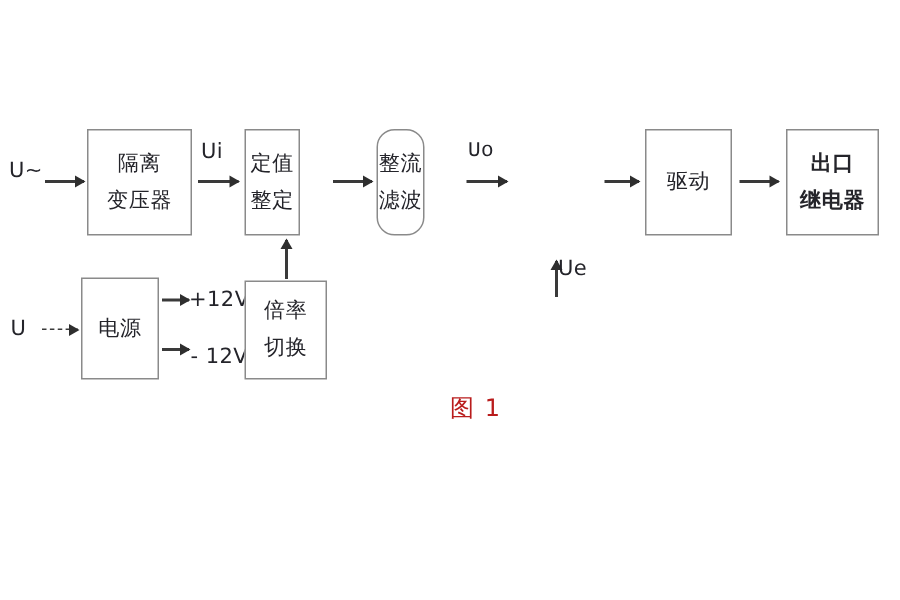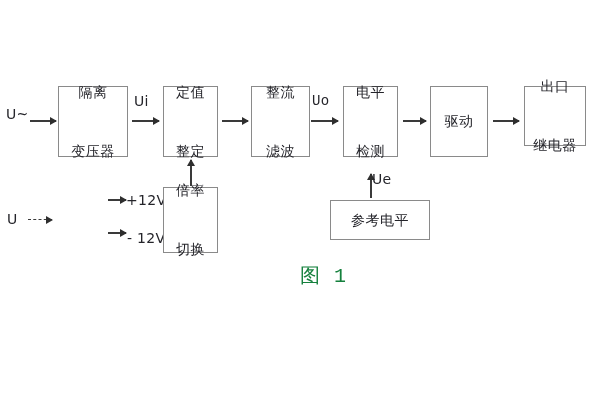--- a/index.html
+++ b/index.html
@@ -24,36 +24,35 @@
     flex-direction: column;
     align-items: center;
     justify-content: center;
     color: #24242a;
     font-size: 14px;
     line-height: 1.05;
   }
   .box .ln {
     display: block;
     letter-spacing: 0.5px;
-    margin: 22px 0;
+    margin: 5px 0;
   }
   .box.single .ln { margin: 0; }
   .lbl {
     position: absolute;
     color: #24242a;
     font-size: 14px;
     white-space: nowrap;
     letter-spacing: 0.3px;
   }
   .caption {
     position: absolute;
-    color: #15803d;
-    font-size: 20px;
+    color: #b91c1c;
+    font-size: 16px;
     letter-spacing: 1px;
-    font-family: Liberation Mono, monospace;
   }
   
   .arrow-h {
     position: absolute;
     height: 1.5px;
     background: #3a3a3a;
   }
   .arrow-h::after {
     content: "";
     position: absolute;
@@ -100,72 +99,68 @@
   <div class="arrow-h" style="left:30px; top:120px; width:26px;"></div>
 
   <div class="box" style="left:58px; top:86px; width:70px; height:71px;">
     <span class="ln">隔离</span>
     <span class="ln">变压器</span>
   </div>
 
   <div class="lbl" style="left:134px; top:93px;">Ui</div>
   <div class="arrow-h" style="left:132px; top:120px; width:27px;"></div>
 
-  <div class="box" style="left:163px; top:86px; width:55px; height:71px;text-align:center;">
+  <div class="box" style="left:163px; top:86px; width:37px; height:71px;text-align:center;">
     <span class="ln">定值</span>
     <span class="ln">整定</span>
   </div>
 
   <div class="arrow-h" style="left:222px; top:120px; width:26px;"></div>
 
-  <div class="box" style="left:251px; top:86px; width:59px; height:71px;">
+  <div class="box" style="left:251px; top:86px; width:32px; height:71px;border-radius:12px;">
     <span class="ln">整流</span>
     <span class="ln">滤波</span>
   </div>
 
   <div class="lbl" style="left:312px; top:93px;font-family:Liberation Mono, monospace;">Uo</div>
   <div class="arrow-h" style="left:311px; top:120px; width:27px;"></div>
 
-  <div class="box" style="left:343px; top:86px; width:55px; height:71px;">
-    <span class="ln">电平</span>
-    <span class="ln">检测</span>
-  </div>
 
   <div class="arrow-h" style="left:403px; top:120px; width:23px;"></div>
 
   <div class="box single" style="left:430px; top:86px; width:58px; height:71px;">
     <span class="ln">驱动</span>
   </div>
 
   <div class="arrow-h" style="left:493px; top:120px; width:26px;"></div>
 
-  <div class="box" style="left:524px; top:86px; width:62px; height:60px;">
+  <div class="box" style="left:524px; top:86px; width:62px; height:71px;font-weight:bold;">
     <span class="ln">出口</span>
     <span class="ln">继电器</span>
   </div>
 
   <div class="lbl" style="left:7px; top:211px;">U</div>
   <div class="arrow-h dashed" style="left:28px; top:219px; width:24px;"></div>
 
+  <div class="box single" style="left:54px; top:185px; width:52px; height:68px;">
+    <span class="ln">电源</span>
+  </div>
 
   <div class="arrow-h" style="left:108px; top:199px; width:18px;"></div>
   <div class="lbl" style="left:126px; top:192px;">+12V</div>
 
   <div class="arrow-h" style="left:108px; top:232px; width:18px;"></div>
   <div class="lbl" style="left:127px; top:230px;">- 12V</div>
 
   <div class="box" style="left:163px; top:187px; width:55px; height:66px;">
     <span class="ln">倍率</span>
     <span class="ln">切换</span>
   </div>
 
   <div class="arrow-v" style="left:190px; top:160px; height:26px;"></div>
 
-  <div class="box single" style="left:330px; top:200px; width:100px; height:40px;">
-    <span class="ln">参考电平</span>
-  </div>
 
   <div class="arrow-v" style="left:370px; top:174px; height:24px;"></div>
   <div class="lbl" style="left:372px; top:171px;">Ue</div>
 
   <div class="caption" style="left:300px; top:262px;">图 1</div>
 
 </div>
 
 </body></html>

